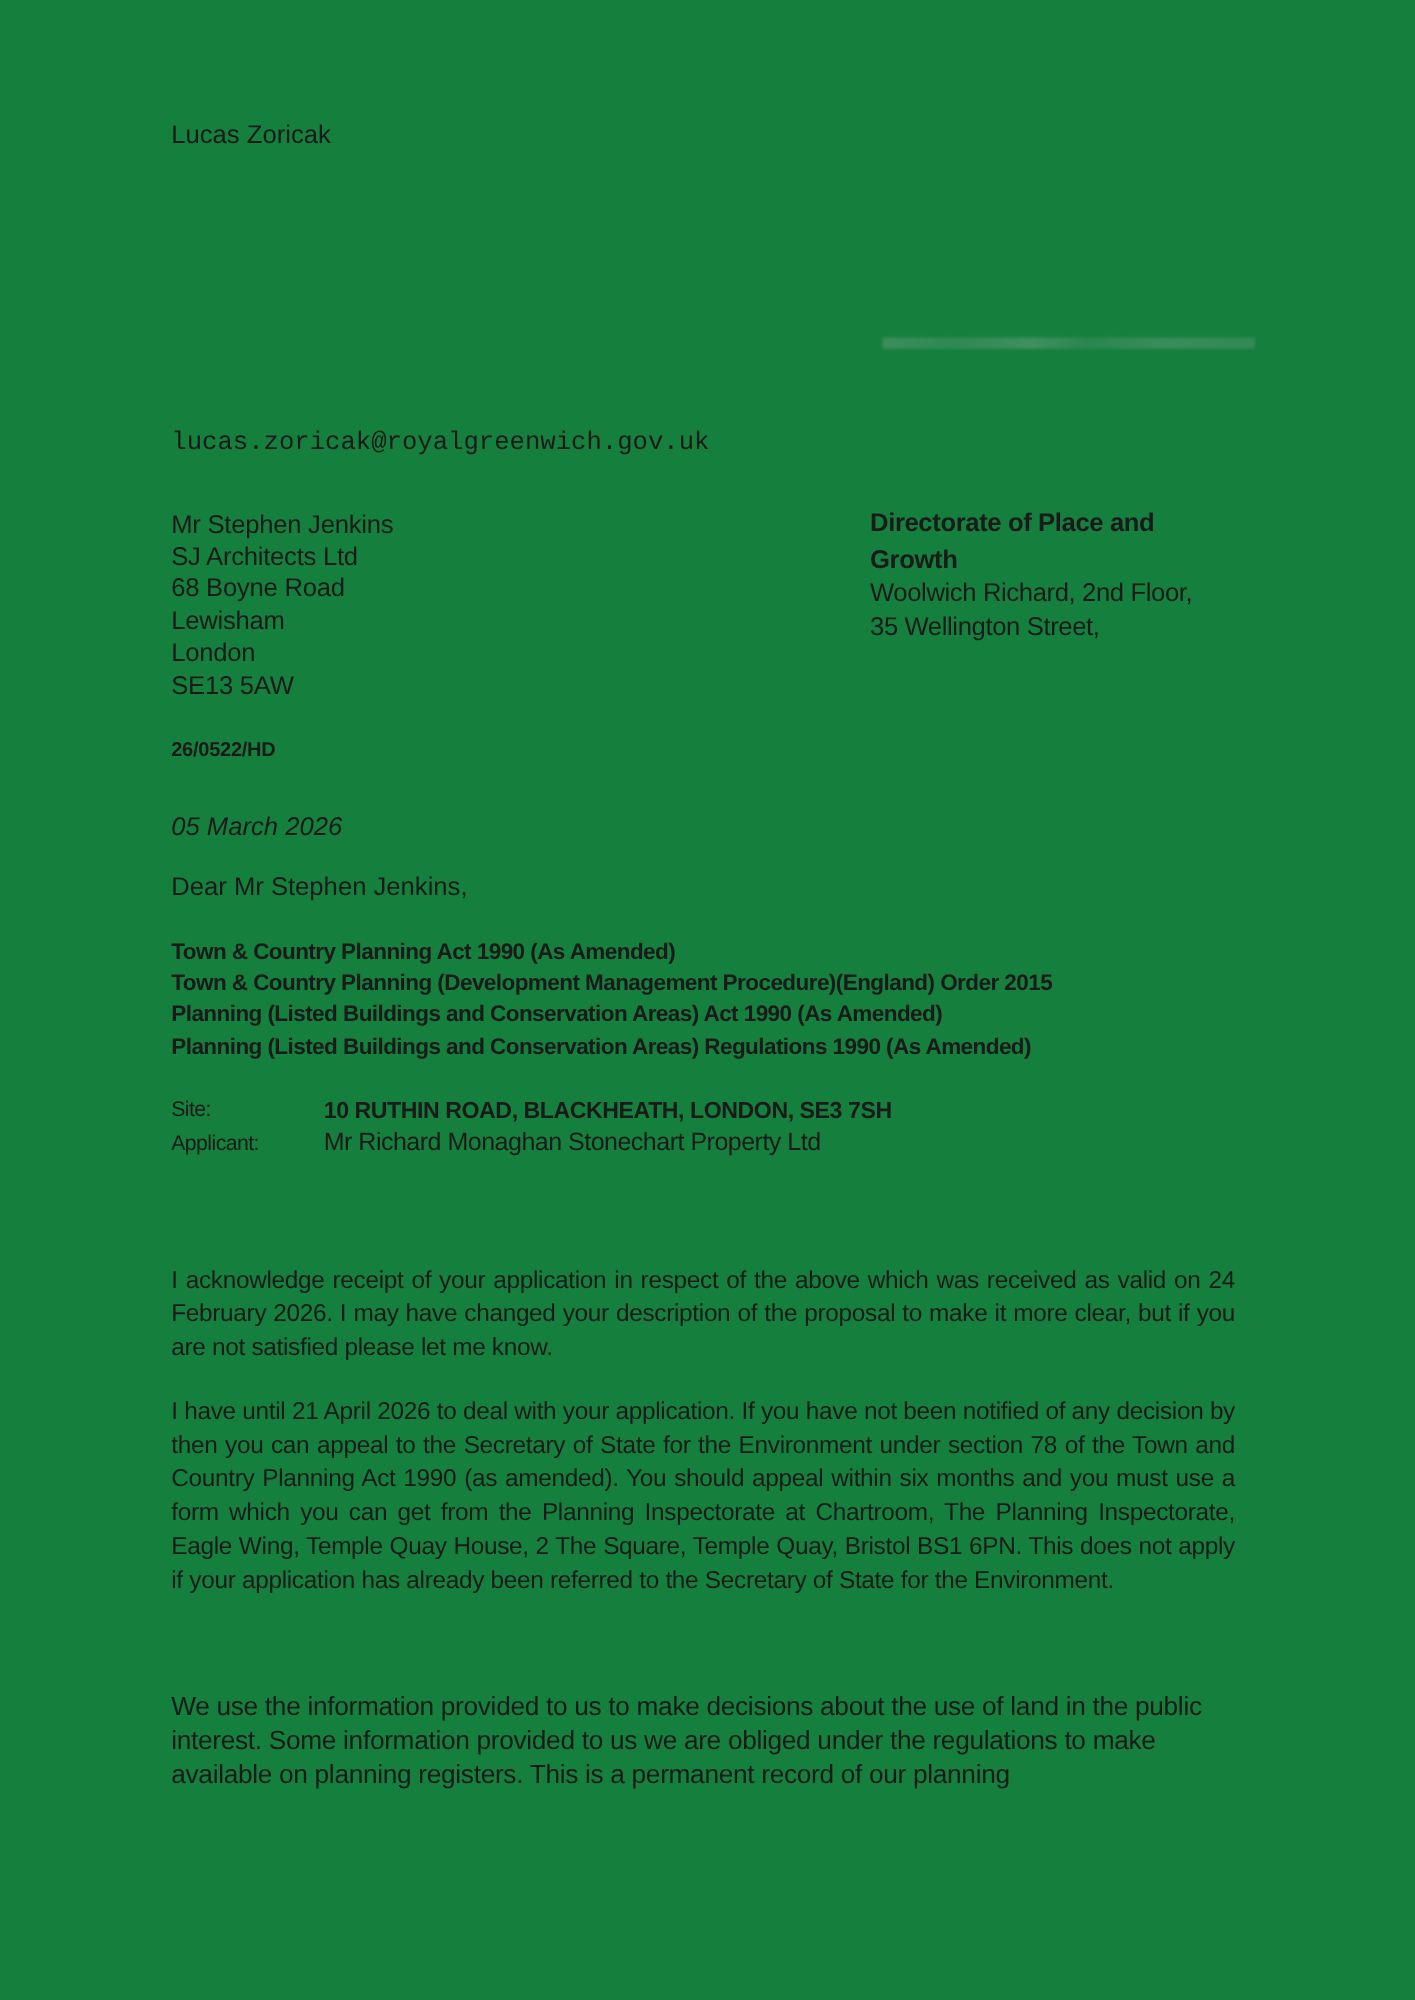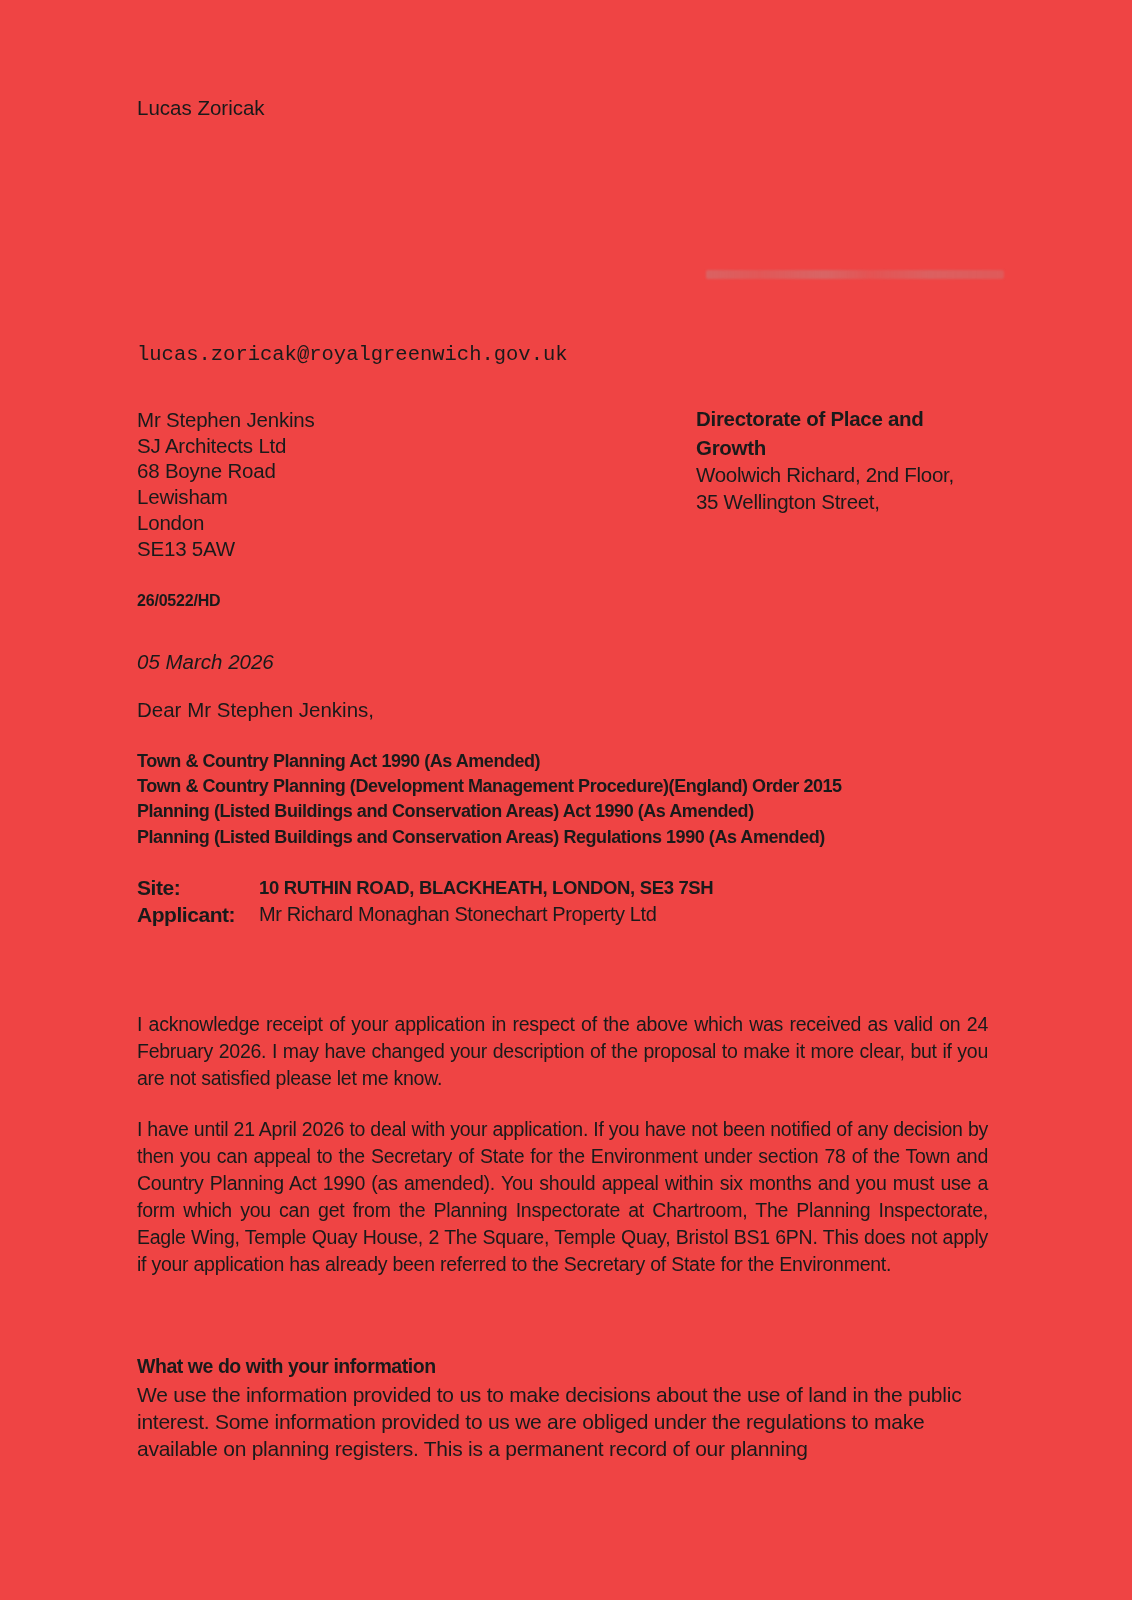--- a/index.html
+++ b/index.html
@@ -4,21 +4,21 @@
 <style>
   html, body {
     margin: 0;
     padding: 0;
     background: #ffffff;
   }
   .page {
     position: relative;
     width: 1132px;
     height: 1600px;
-    background: #ef4444;
+    background: #15803d;
     color: #1a1a1a;
     font-family: "Liberation Sans", sans-serif;
     overflow: hidden;
   }
   .abs { position: absolute; }
   .author {
     left: 137px; top: 96px;
     font-size: 20.5px;
   }
   .ghost-line {
@@ -61,22 +61,22 @@
     font-size: 18px;
     letter-spacing: -0.45px;
     line-height: 25.2px;
     white-space: nowrap;
   }
 
   .details { left: 137px; top: 874px; width: 851px; }
   .detail-row { display: flex; margin-bottom: 0; }
   .detail-label {
     flex: 0 0 122px;
-    font-weight: bold;
-    font-size: 21px;
+    font-weight: normal;
+    font-size: 17px;
     letter-spacing: -0.45px;
     line-height: 27.3px;
   }
   .detail-value {
     flex: 1 1 auto;
     font-size: 20px;
     letter-spacing: -0.4px;
     line-height: 27.3px;
   }
   .detail-value.bold {
@@ -159,17 +159,16 @@
       <div class="detail-label">Applicant:</div>
       <div class="detail-value">Mr Richard Monaghan Stonechart Property Ltd</div>
     </div>
   </div>
 
   <div class="abs body-par par-ack">I acknowledge receipt of your application in respect of the above which was received as valid on 24 February 2026.  I may have changed your description of the proposal to make it more clear, but if you are not satisfied please let me know.</div>
 
   <div class="abs body-par par-appeal">I have until 21 April 2026 to deal with your application. If you have not been notified of any decision by then you can appeal to the Secretary of State for the Environment under section 78 of the Town and Country Planning Act 1990 (as amended).  You should appeal within six months and you must use a form which you can get from the Planning Inspectorate at Chartroom, The Planning Inspectorate, Eagle Wing, Temple Quay House, 2 The Square, Temple Quay, Bristol BS1 6PN.  This does not apply if your application has already been referred to the Secretary of State for the Environment.</div>
 
   <div class="abs info-block">
-    <div class="info-heading">What we do with your information</div>
     <div class="info-body">We use the information provided to us to make decisions about the use of land in the public interest. Some information provided to us we are obliged under the regulations to make available on planning registers. This is a permanent record of our planning</div>
   </div>
 
 </div>
 
 </body></html>

